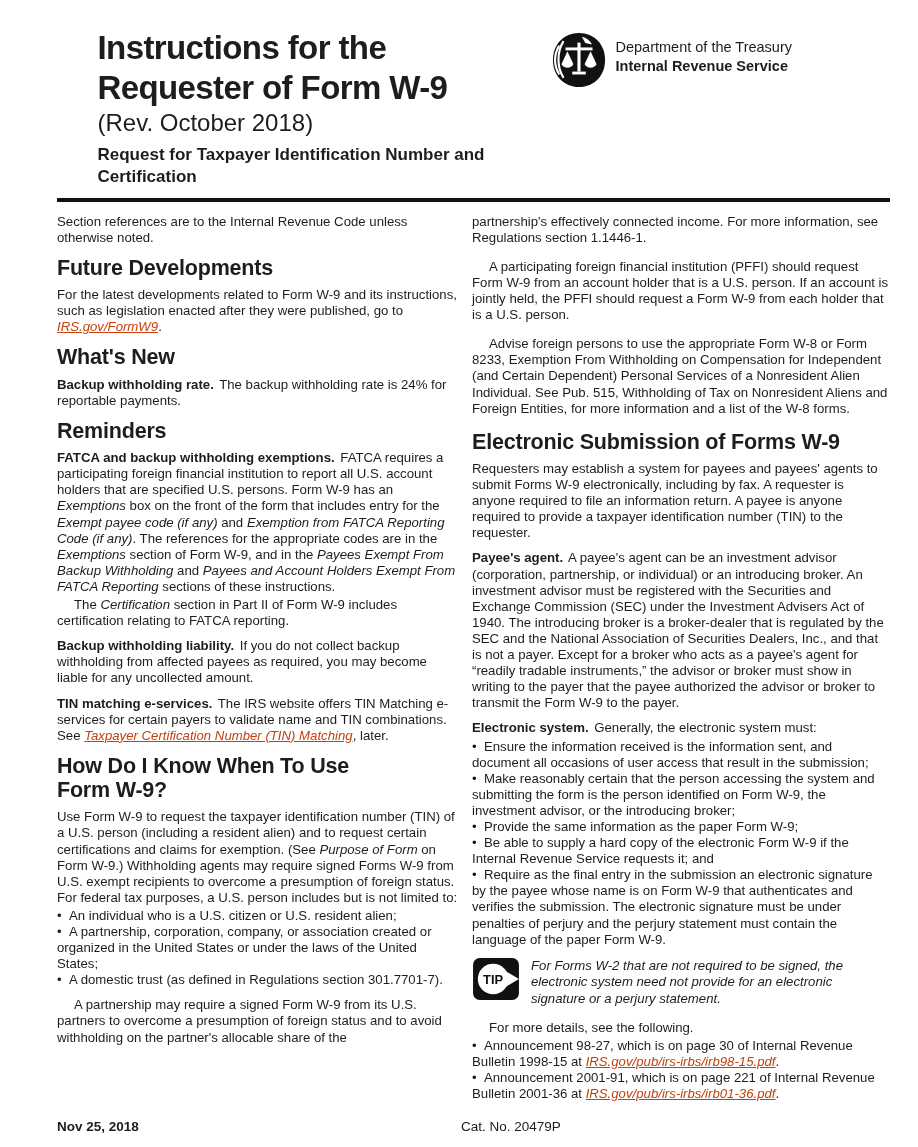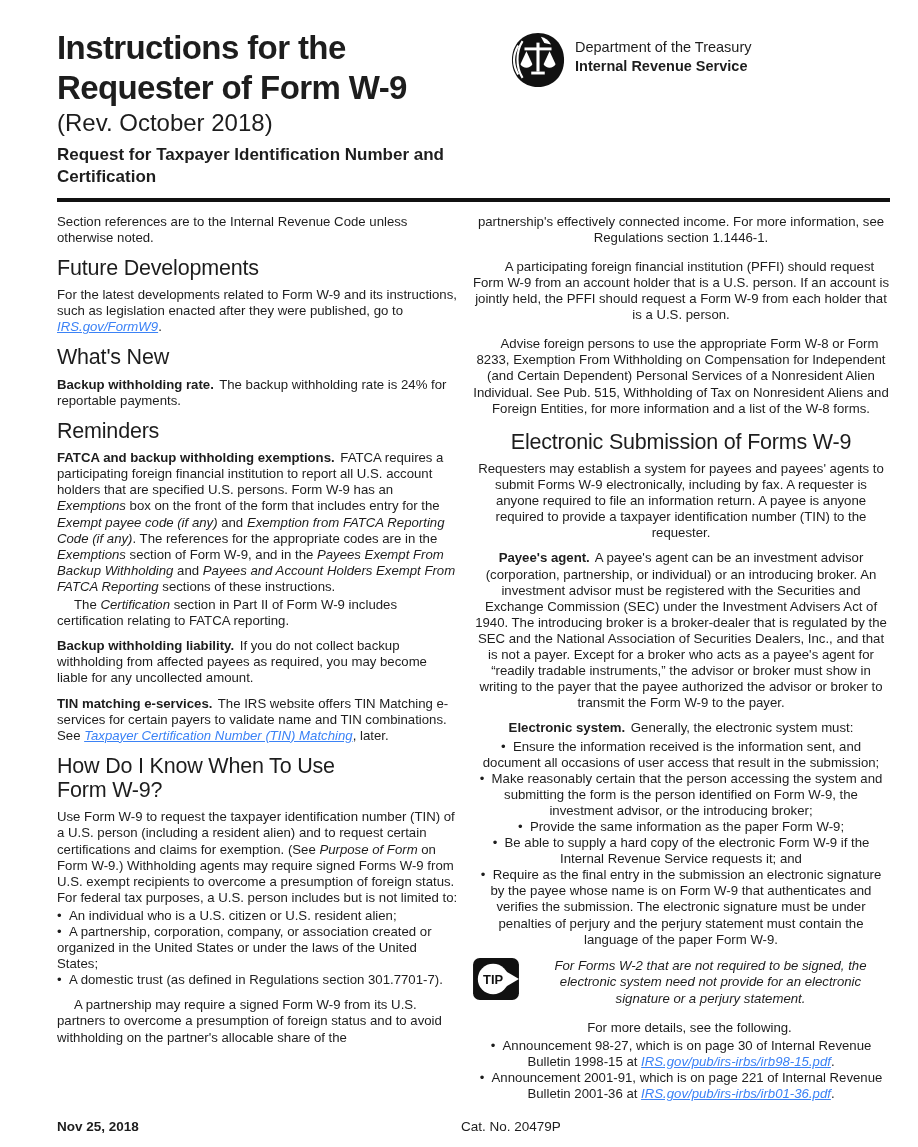--- a/index.html
+++ b/index.html
@@ -5,47 +5,47 @@
   html,body { margin:0; padding:0; }
   body {
     width:918px; height:1147px; position:relative; overflow:hidden;
     background:#ffffff; color:#1d1d1d;
     font-family:"Liberation Sans", sans-serif;
     -webkit-font-smoothing:antialiased;
   }
   .page { position:absolute; inset:0; padding:28px 28px 0 57px; box-sizing:border-box; }
 
   
-  .hdr { display:flex; justify-content:flex-start; }
+  .hdr { display:flex; justify-content:center; }
   h1 { font-size:33px; line-height:1.2; margin:0; max-width:452px; letter-spacing:-0.6px; font-weight:bold; }
   .rev { font-size:24px; margin-top:2px; }
   .subtitle { font-size:17px; font-weight:bold; line-height:1.28; margin-top:7px; max-width:440px; }
   .hdr-right { display:flex; gap:8px; align-items:flex-start; padding-top:4px; width:300px; flex-shrink:0; }
   .agency { font-size:14.5px; line-height:1.3; padding-top:6px; }
   .agency .b { font-weight:bold; }
   .rule { height:4px; background:#111; margin-top:10px; }
 
   
   .cols { display:flex; gap:13px; margin-top:12px; }
   .col-left  { width:402px; flex-shrink:0; }
-  .col-right { width:418px; flex-shrink:0;text-align:center; }
+  .col-right { width:418px; flex-shrink:0; }
 
   p, .bullet { font-size:13.2px; line-height:16.1px; margin:0 0 9px; }
-  h2 { font-size:21.5px; line-height:1.13; margin:10px 0 7px; letter-spacing:-0.2px; font-weight:normal; }
+  h2 { font-size:21.5px; line-height:1.13; margin:10px 0 7px; letter-spacing:-0.2px; font-weight:bold; }
   h2.two { max-width:322px; }
   .ind { text-indent:17px; }
   .tight { margin-bottom:2px; }
   .gap-lg { margin-bottom:13px; }
   .bullet { margin:0; }
   .bullet::before { content:"\2022\00a0\00a0"; }
   .gap-top { margin-top:9px; }
 
   .seg-b { font-weight:bold; margin-right:2px; }
   .seg-i { font-style:italic; }
-  a.seg-a { color:#3b82f6; font-style:italic; text-decoration:underline; cursor:pointer; }
+  a.seg-a { color:#c2410c; font-style:italic; text-decoration:underline; cursor:pointer; }
 
   
   .tip { display:flex; gap:11px; margin:9px 0 12px; }
   .tip-icon { flex-shrink:0; }
   .tip-text { font-style:italic; font-size:13.2px; line-height:16.6px; margin:0; padding-top:1px; }
 
   
   .footer { position:absolute; left:57px; right:28px; bottom:13px; font-size:13.5px; }
   .footer .date { font-weight:bold; }
   .footer .cat { position:absolute; left:404px; }

